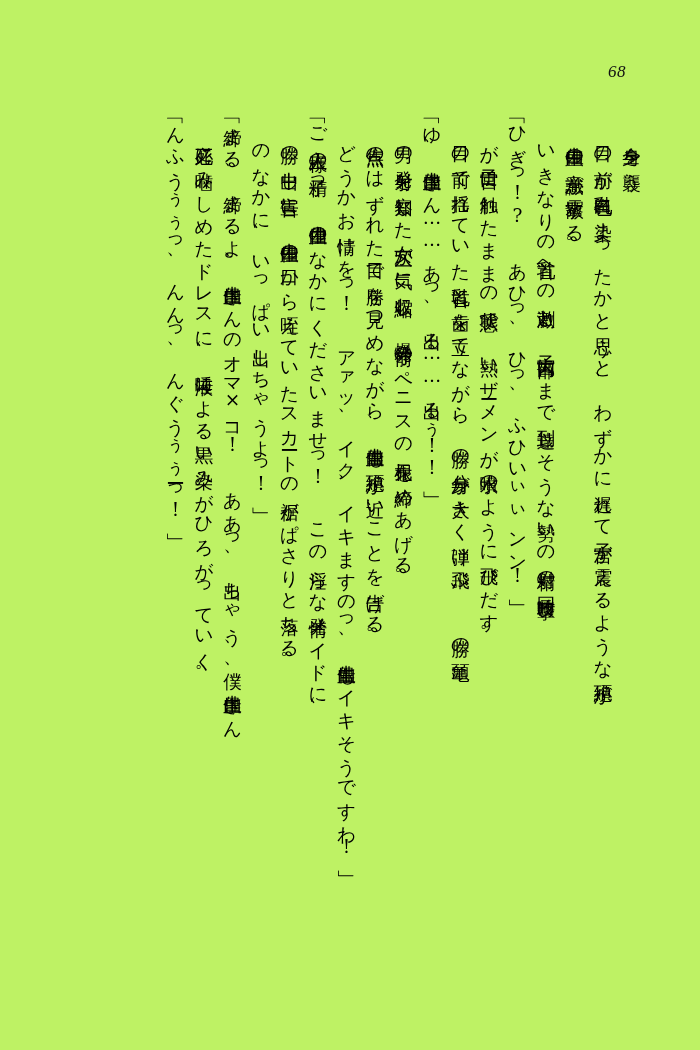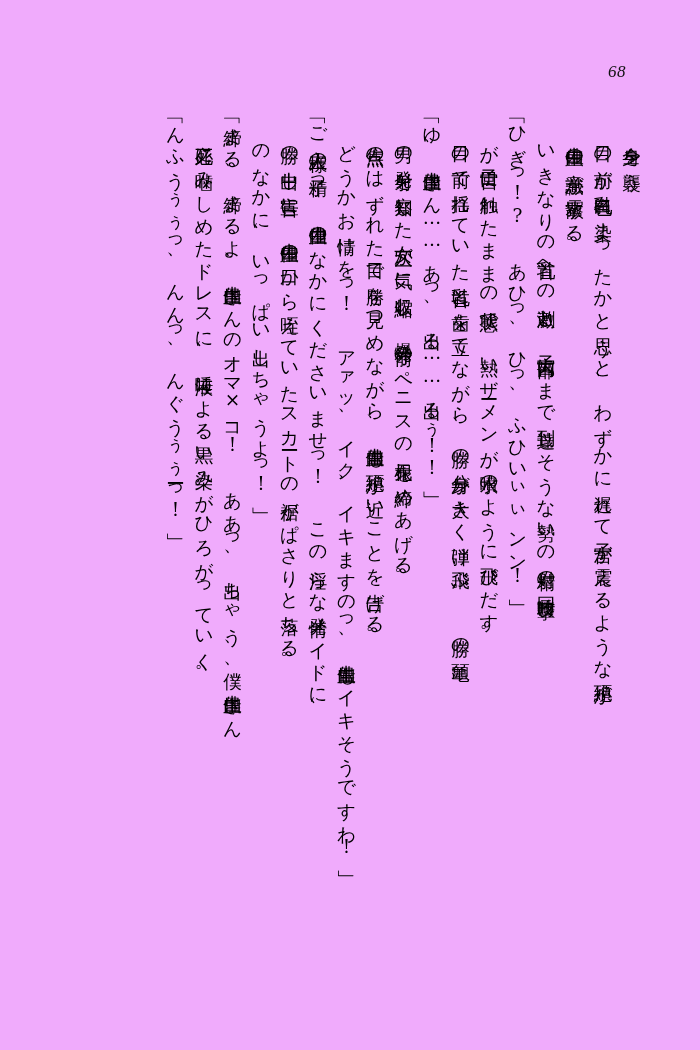--- a/index.html
+++ b/index.html
@@ -13,21 +13,21 @@
     font-family: "Liberation Serif", "DejaVu Serif", serif;
     color: #000000;
     position: relative;
     overflow: hidden;
   }
 
   #page {
     width: 700px;
     height: 1050px;
     position: relative;
-    background: #f0abfc;
+    background: #bef264;
   }
 
   
   #page-number {
     position: absolute;
     top: 62px;
     right: 74px;
     font-size: 17px;
     font-style: italic;
     font-family: "Liberation Serif", "DejaVu Serif", serif;

